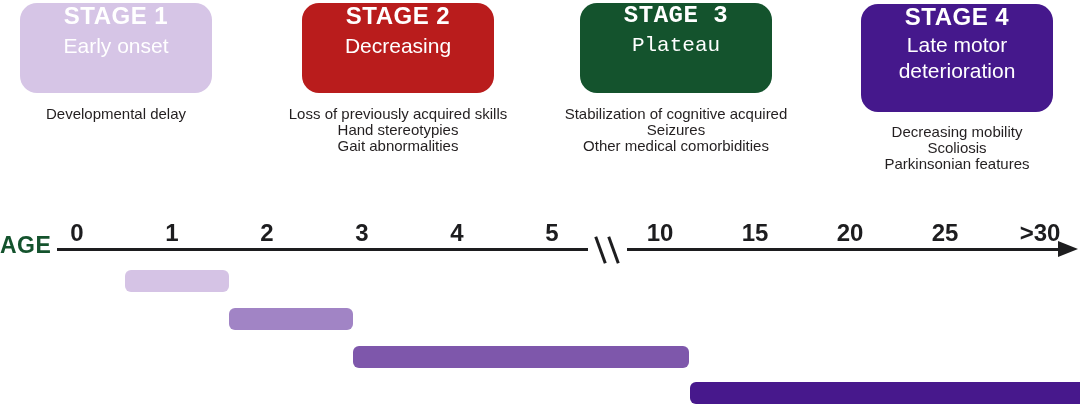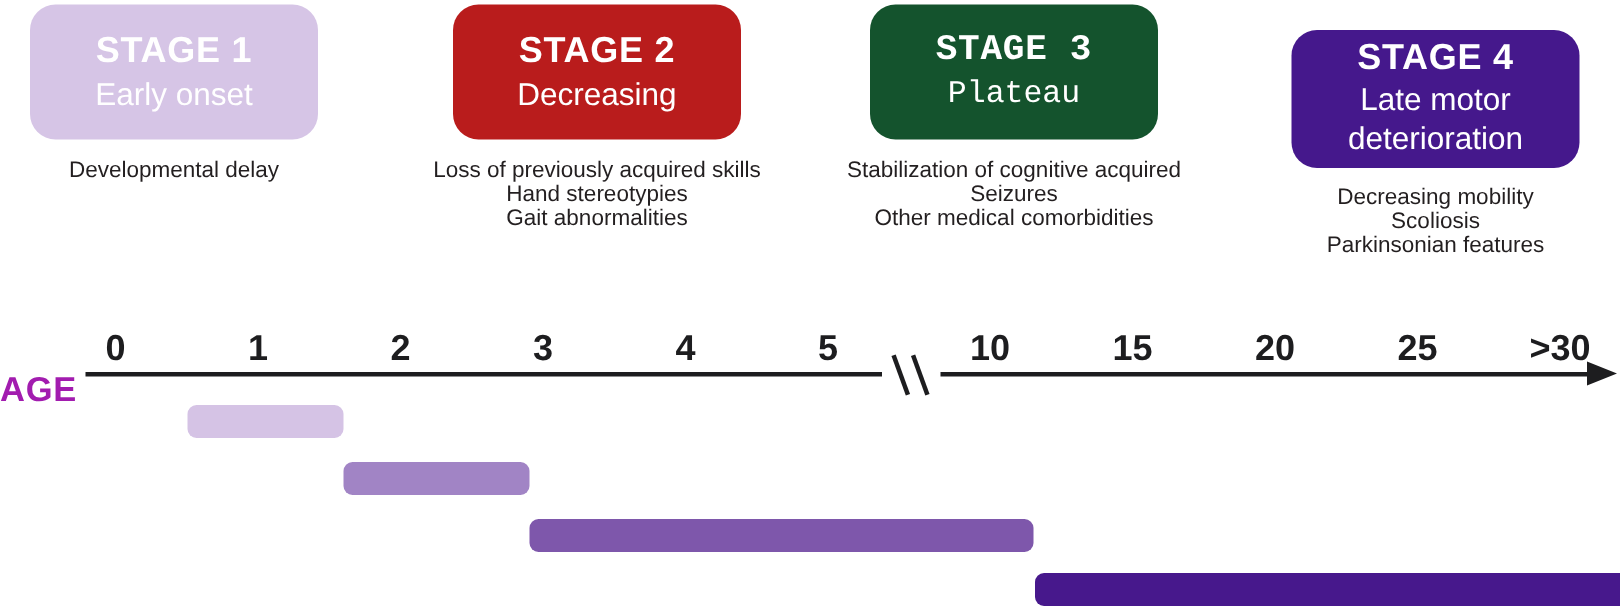--- a/index.html
+++ b/index.html
@@ -15,43 +15,43 @@
     position: absolute;
     top: 0;
     width: 280px;
     text-align: center;
   }
   .stage-box {
     width: 192px; height: 90px;
     margin: 3px auto 0 auto;
     border-radius: 17px;
     display: flex; flex-direction: column;
-    align-items: center; justify-content: center;
+    align-items: center; justify-content: flex-start;
     gap: 4px;
     color: #ffffff;
-    padding: 16px 8px;
+    padding: 0 8px;
     box-sizing: border-box;
   }
   .stage-title {
     font-size: 24px; font-weight: 700; line-height: 26px;
     letter-spacing: 0.5px;
   }
   .stage-subtitle {
     font-size: 21px; font-weight: 400; line-height: 25px;
   }
   .stage-features {
     margin-top: 13px;
     font-size: 15px; line-height: 16px;
     color: #231f20;
   }
   .feature-line { white-space: nowrap; }
 
   .age-label {
-    position: absolute; left: 0; top: 246px;
-    font-size: 23px; font-weight: 700; color: #a21caf;
+    position: absolute; left: 0; top: 232px;
+    font-size: 23px; font-weight: 700; color: #14532d;
     letter-spacing: 0.5px;
   }
   .axis-line {
     position: absolute; top: 248px; height: 3px;
     background: #1d1d1f;
   }
   .axis-seg1 { left: 57px; width: 531px; }
   .axis-seg2 { left: 627px; width: 434px; }
   .axis-arrowhead {
     position: absolute; left: 1058px; top: 241px;
@@ -115,21 +115,21 @@
       <div class="stage-subtitle">Plateau</div>
     </div>
     <div class="stage-features">
       <div class="feature-line">Stabilization of cognitive acquired</div>
       <div class="feature-line">Seizures</div>
       <div class="feature-line">Other medical comorbidities</div>
     </div>
   </div>
 
   <div class="stage-col" style="left:817px">
-    <div class="stage-box" style="height: 92px; margin-top: 20px; gap: 2px; background: rgb(69, 24, 140);">
+    <div class="stage-box" style="height: 108px; margin-top: 4px; gap: 2px; background: rgb(69, 24, 140);">
       <div class="stage-title">STAGE 4</div>
       <div class="stage-subtitle" style="line-height:26px">Late motor deterioration</div>
     </div>
     <div class="stage-features" style="margin-top:12px">
       <div class="feature-line">Decreasing mobility</div>
       <div class="feature-line">Scoliosis</div>
       <div class="feature-line">Parkinsonian features</div>
     </div>
   </div>
 

